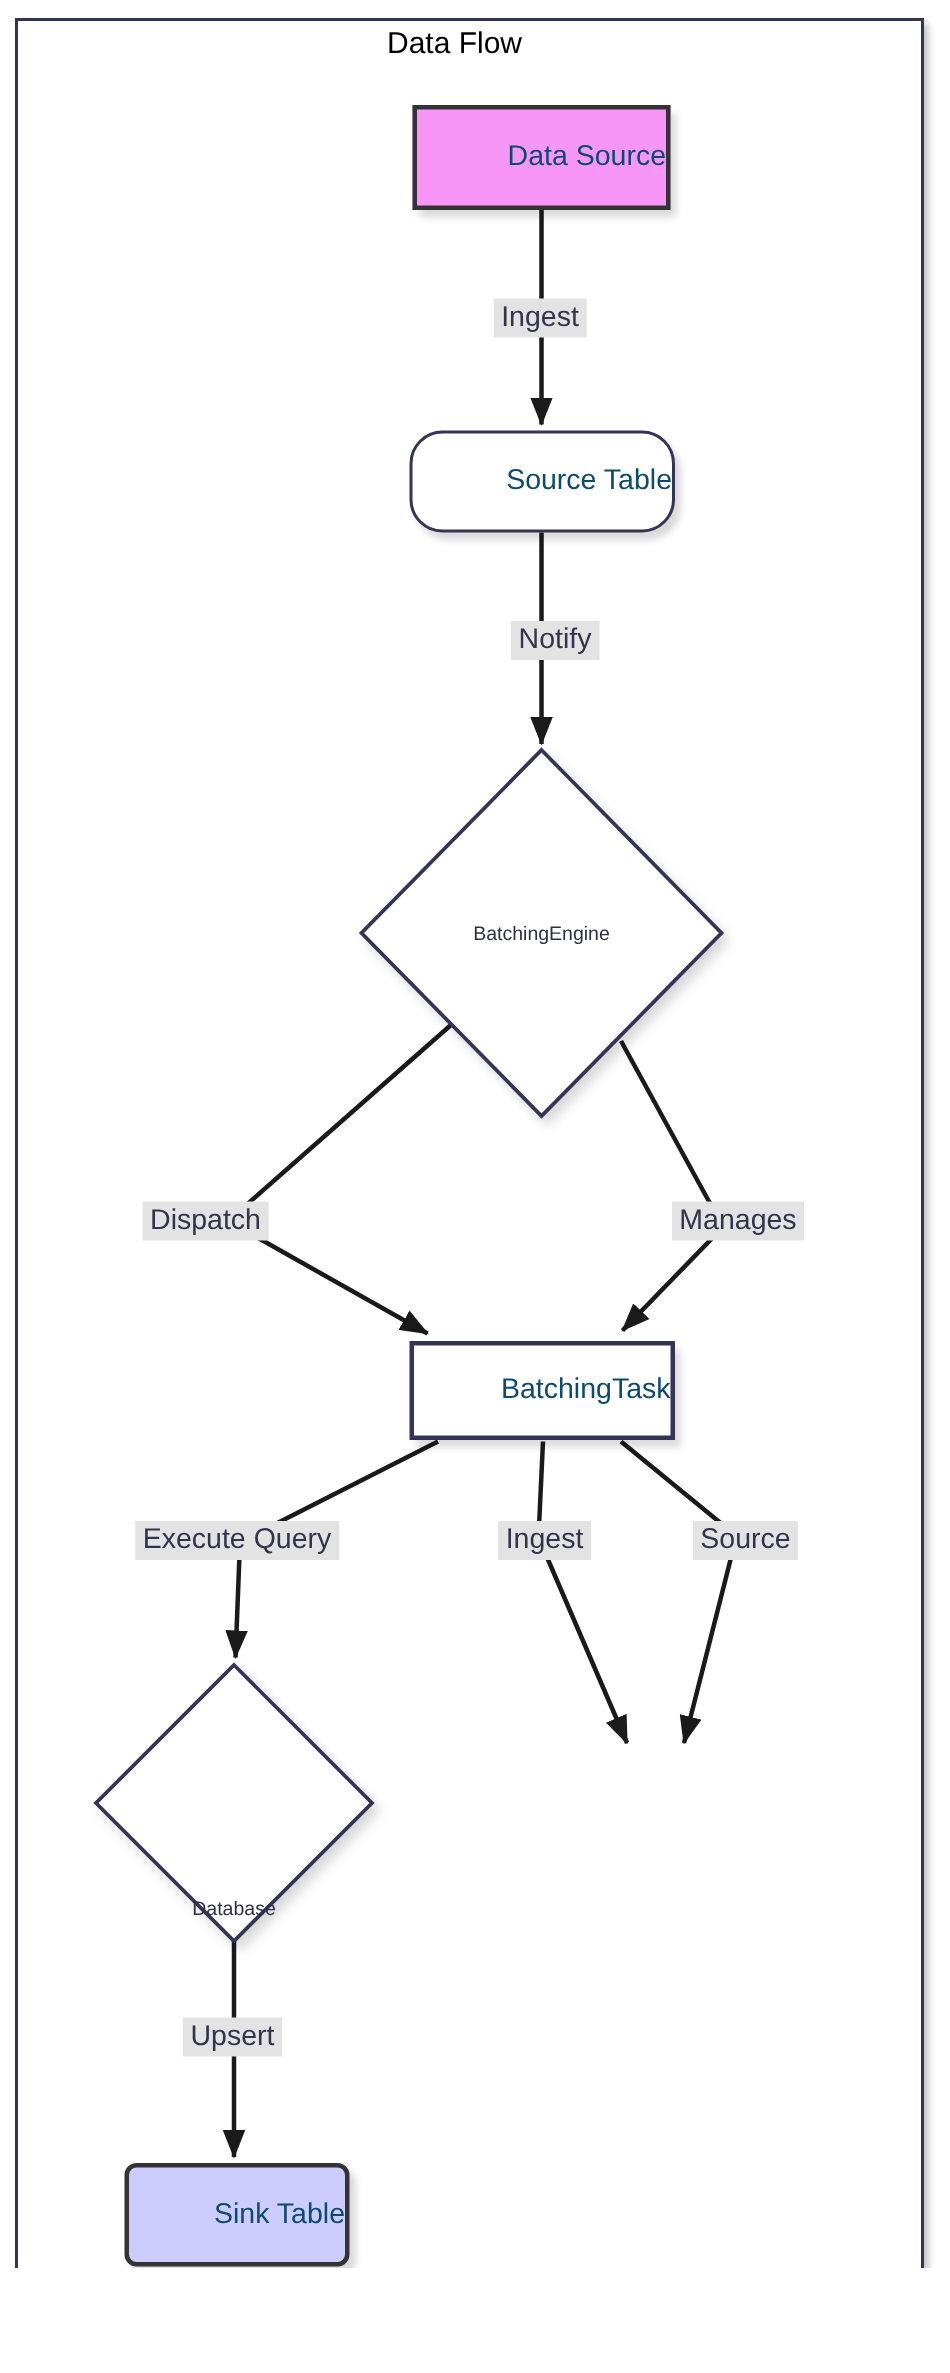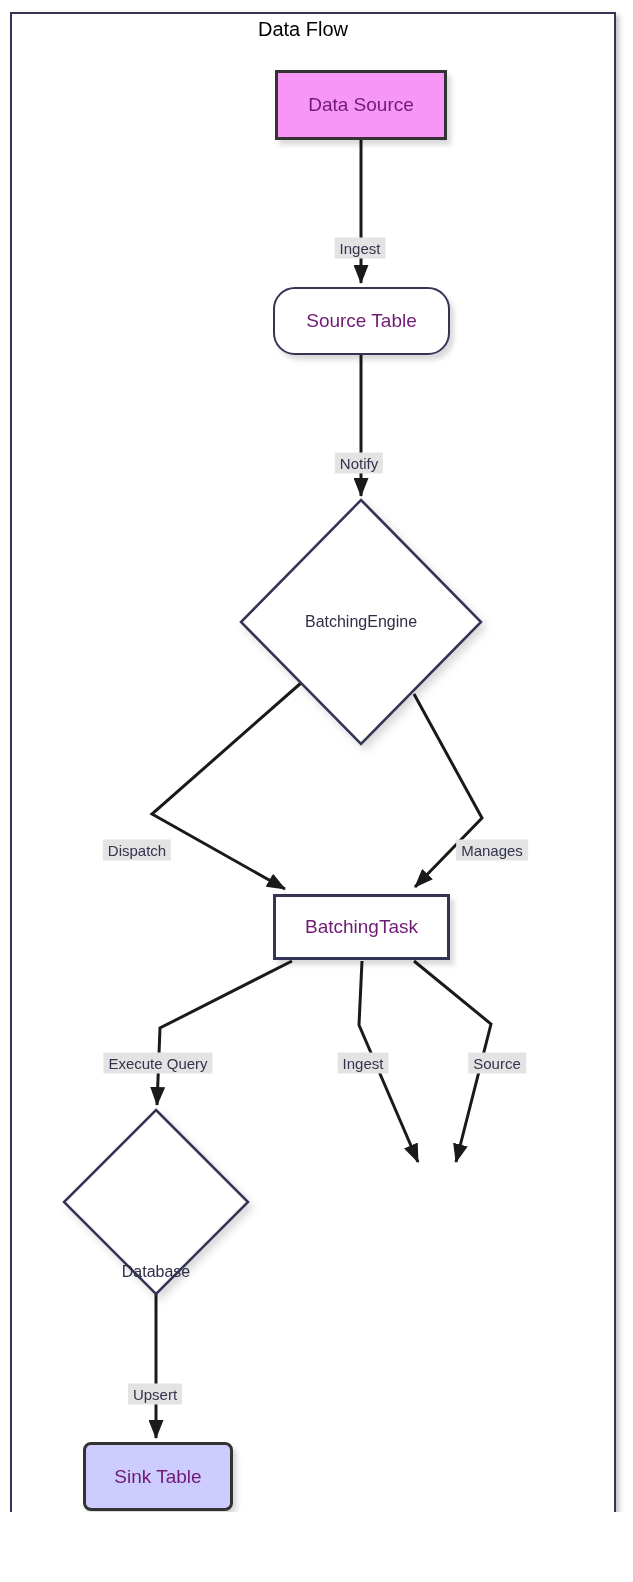--- a/index.html
+++ b/index.html
@@ -47,50 +47,49 @@
     stroke: #343456;
     stroke-width: 2.5px;
     filter: drop-shadow(4px 5px 4px rgba(0,0,0,0.15));
   }
 
   .node {
     position: absolute;
     box-sizing: border-box;
     display: flex;
     align-items: center;
-    justify-content: center;
+    justify-content: flex-end;
     font-size: 19px;
-    color: #701a75;
+    color: #0c4a6e;
     background: #ffffff;
     border: 2.5px solid #343456;
     box-shadow: 4px 5px 5px rgba(0,0,0,0.15);
     text-align: center;
   }
   .node.pink   { background: #f896f8; border: 3px solid #333333; }
   .node.lilac  { background: #ccccff; border: 3px solid #333333; border-radius: 8px; }
   .node.rounded { border-radius: 22px; }
   .node.plain  { border: 3px solid #343456; }
 
   .diamond-label {
     position: absolute;
     transform: translate(-50%, -50%);
-    font-size: 16px;
+    font-size: 13px;
     color: #2e2e47;
     white-space: nowrap;
   }
 
   .edge-label {
     position: absolute;
     transform: translate(-50%, -50%);
     background: #e3e3e3;
     color: #33334d;
-    font-size: 15px;
+    font-size: 19px;
     padding: 2px 5px;
     white-space: nowrap;
-    margin-top: 36px;
   }
 </style>
 </head>
 <body>
 
 <div class="canvas">
 
   <div class="frame"></div>
 
   <div class="diagram-title">Data Flow</div>
@@ -129,21 +128,21 @@
 
 
   <div class="node lilac" style="left:83px; top:1442px; width:150px; height:69px;">
     <span>Sink Table</span>
   </div>
 
   <div class="diamond-label" style="left:361px; top:622px;">BatchingEngine</div>
   <div class="diamond-label" style="left:156px; top:1272px;">Database</div>
 
   <div class="edge-label" style="left:360px; top:212px;">Ingest</div>
-  <div class="edge-label" style="left:359px; top:427px;">Notify</div>
+  <div class="edge-label" style="left:370px; top:427px;">Notify</div>
   <div class="edge-label" style="left:137px; top:814px;">Dispatch</div>
   <div class="edge-label" style="left:492px; top:814px;">Manages</div>
   <div class="edge-label" style="left:158px; top:1027px;">Execute Query</div>
   <div class="edge-label" style="left:363px; top:1027px;">Ingest</div>
   <div class="edge-label" style="left:497px; top:1027px;">Source</div>
   <div class="edge-label" style="left:155px; top:1358px;">Upsert</div>
 
 </div>
 
 </body></html>

